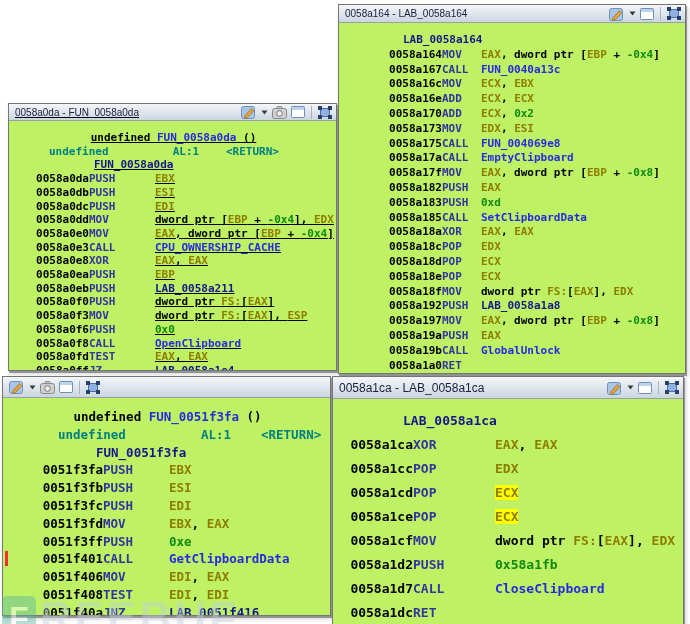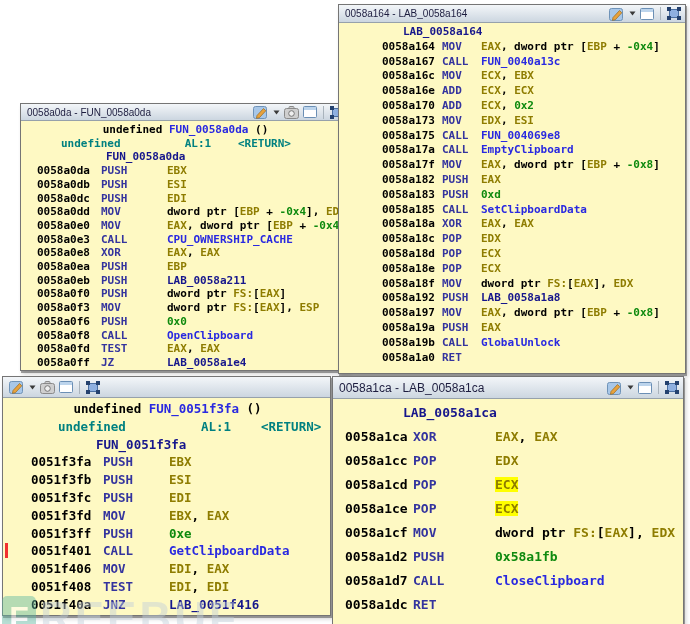--- a/index.html
+++ b/index.html
@@ -1,48 +1,48 @@
 <!DOCTYPE html>
 <html><head>
 <meta charset="utf-8">
 <style>
   html,body{margin:0;padding:0;background:#ffffff;}
   .screen{position:relative;width:690px;height:624px;background:#ffffff;overflow:hidden;
           font-family:"Liberation Sans",sans-serif;}
-  .win{position:absolute;background:#fef9c3;border:1px solid #757575;box-sizing:border-box;
+  .win{position:absolute;background:#bef264;border:1px solid #757575;box-sizing:border-box;
        box-shadow:1px 2px 0 rgba(90,90,90,.55), 2px 3px 4px rgba(0,0,0,.18);}
   .titlebar{height:var(--th);background:linear-gradient(#f3f6f9,#ccd6e0);
             border-bottom:1px solid #96a1ab;display:flex;align-items:center;
             padding:0 4px 0 6px;box-sizing:border-box;}
   .title{flex:1;font-size:var(--tfs);color:#1d1d3f;white-space:nowrap;overflow:hidden;}
   .icons{display:flex;align-items:center;gap:4px;}
   .icons .ic{display:inline-flex;align-items:center;}
   .icons .separator{width:1px;height:13px;background:#a9b3bc;margin:0 2px;}
   .body{position:relative;font-family:"DejaVu Sans Mono",monospace;font-weight:bold;
-        font-size:var(--fs);line-height:var(--lh);padding-top:2px;white-space:pre;
+        font-size:var(--fs);line-height:var(--lh);padding-top:10px;white-space:pre;
         overflow:hidden;height:calc(100% - var(--th));box-sizing:border-box;color:#000;}
   .row{position:relative;}
   .row.ins{padding-left:var(--pad);}
-  .addr{display:inline-block;width:var(--aw);color:#000000;}
+  .addr{display:inline-block;width:var(--aw);color:#000000;text-align:right;}
   .mn{display:inline-block;width:var(--mw);color:#34349e;}
   .tk.plain{color:#000000;margin-top:24px;}
   .tk.reg{color:#8e7c00;}
   .tk.sc{color:#0f8a0f;}
   .tk.lab{color:#16168c;}
   .tk.fun{color:#2929e0;margin-top:36px;}
   .tk.hl{color:#8e7c00;background:#ffff00;}
   .row.label{padding-left:var(--li);color:#16168c;}
   .row.sig{padding-left:2px;text-align:center;}
   .row.proto{color:#008080;}
   .p{display:inline-block;}
   .p.c1{margin-left:var(--p1);width:var(--p1w);}
   .p.c2{width:var(--p2w);text-align:center;}
   .caret{position:absolute;left:2px;top:1px;width:3px;height:calc(var(--lh) - 3px);background:#f23030;}
 
-  .w0{left:20px;  top:103px;width:329px;height:268px;--th:17px;--tfs:10px;--fs:11px;--lh:13.7px;
+  .w0{left:8px;  top:103px;width:329px;height:268px;text-decoration:underline;--th:17px;--tfs:10px;--fs:11px;--lh:13.7px;
       --pad:16px;--aw:64px;--mw:66px;--li:85px;--p1:40px;--p1w:97px;--p2w:80px;}
   .w1{left:338px;top:4px;  width:348px;height:370px;--th:18px;--tfs:10px;--fs:11px;--lh:14.8px;
       --pad:43px;--aw:60px;--mw:39px;--li:64px;}
   .w2{left:2px;  top:376px;width:329px;height:240px;--th:21px;--tfs:11px;--fs:12.5px;--lh:17.8px;
       --pad:28px;--aw:72px;--mw:66px;--li:93px;--p1:55px;--p1w:113px;--p2w:90px;}
   .w3{left:332px;top:376px;width:352px;height:302px;--th:22px;--tfs:12px;--fs:13px;--lh:24px;
       --pad:12px;--aw:68px;--mw:82px;--li:70px;}
 
   .watermark{position:absolute;left:2px;bottom:-16px;display:flex;align-items:flex-start;gap:4px;
              z-index:50;opacity:.45;pointer-events:none;}

